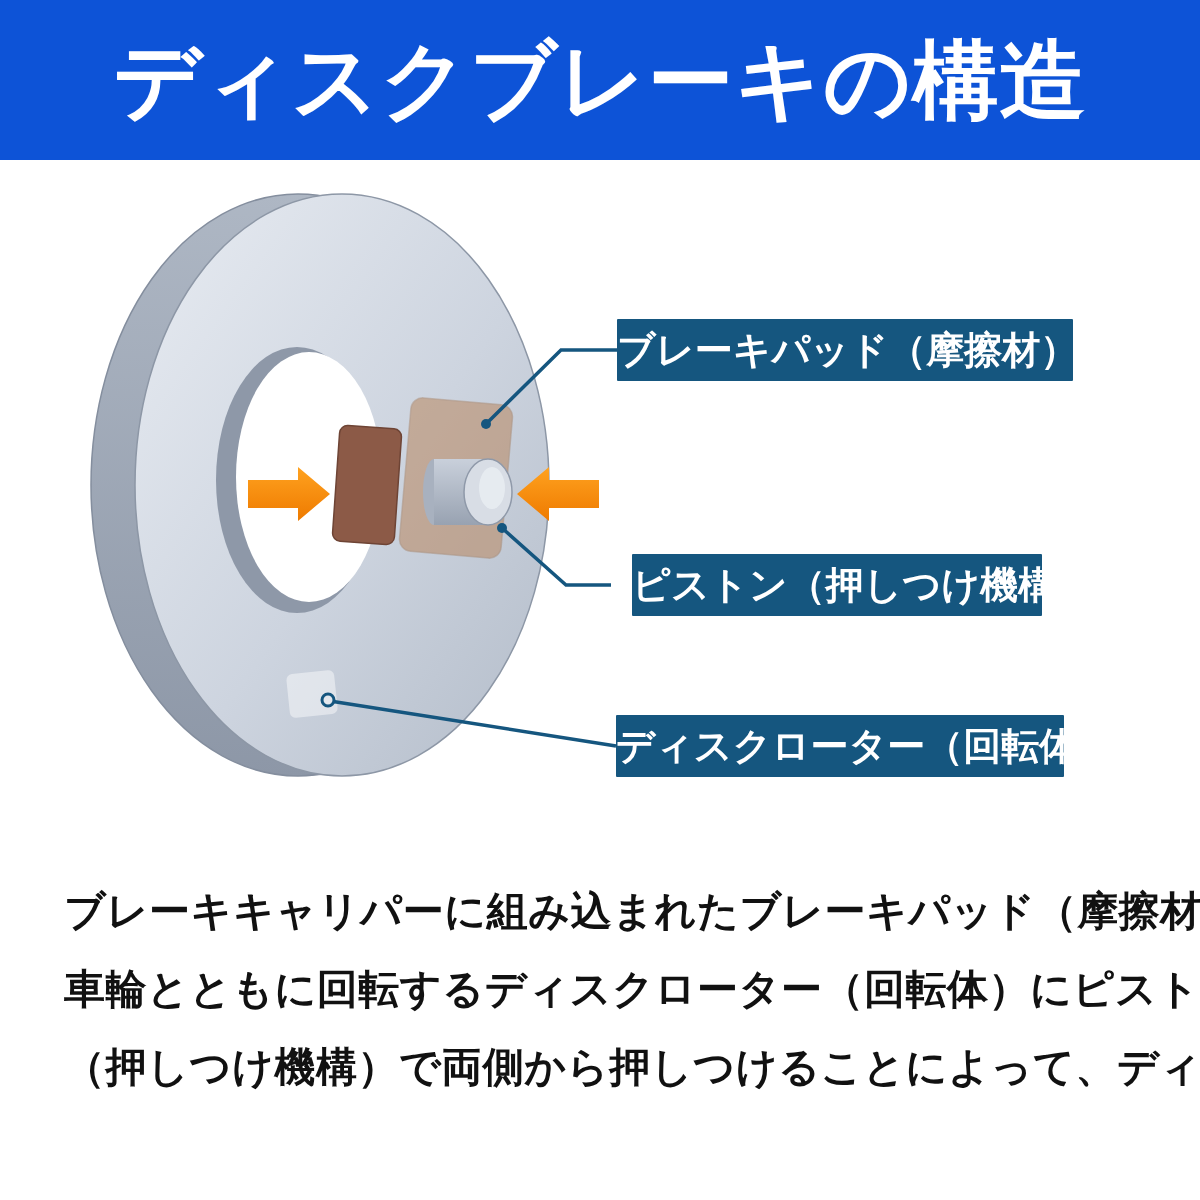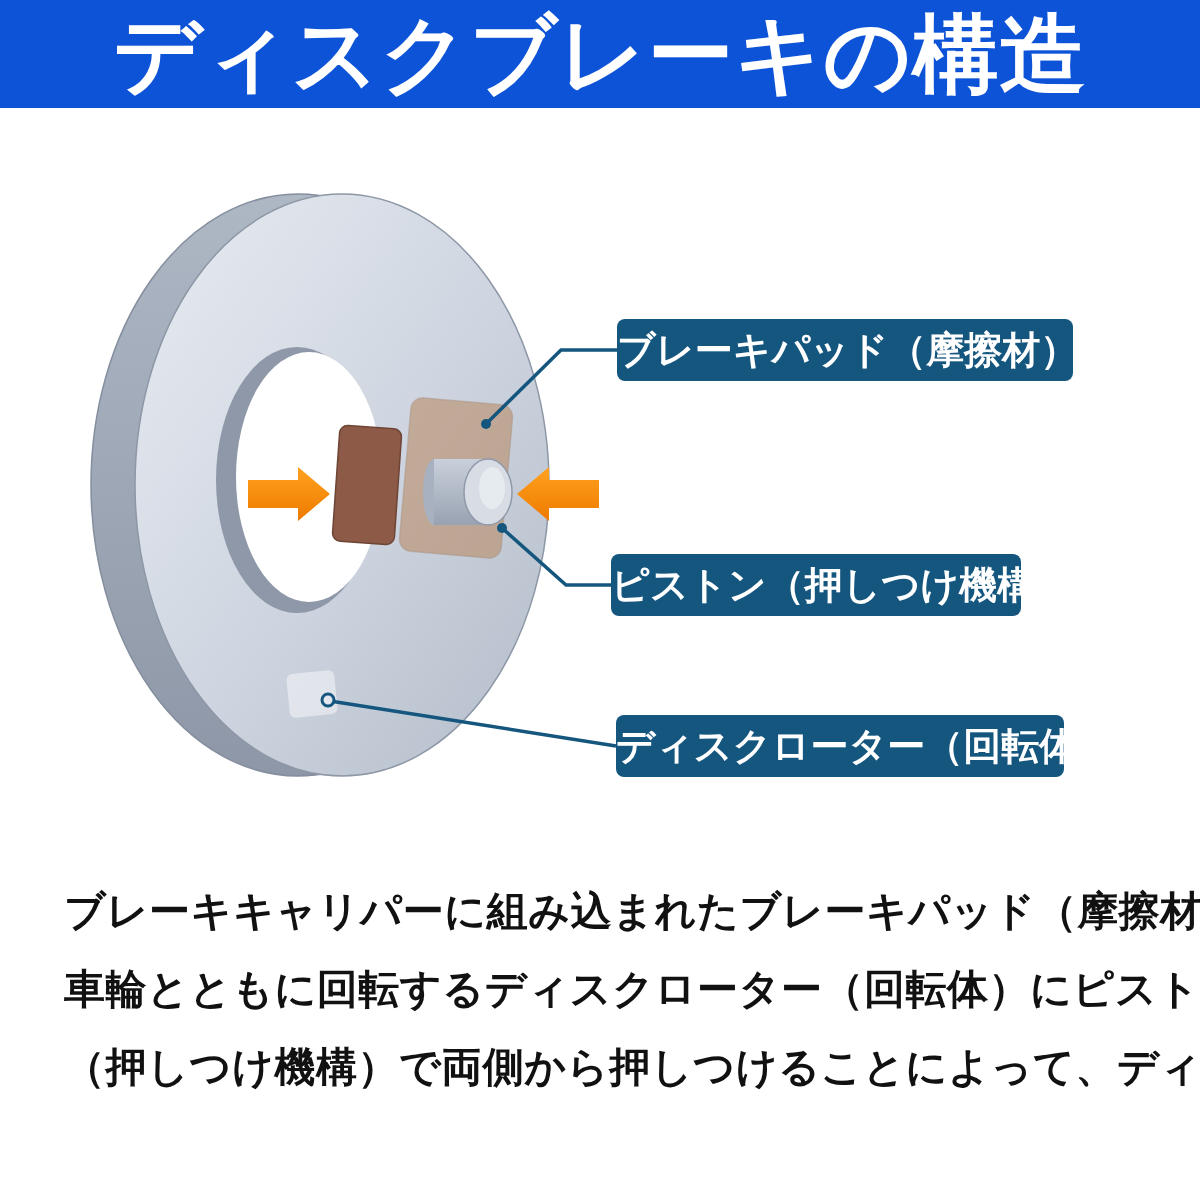--- a/index.html
+++ b/index.html
@@ -5,39 +5,39 @@
   html,body{margin:0;padding:0;background:#ffffff;}
   #page{
     position:relative;
     width:1200px;height:1200px;
     background:#ffffff;
     overflow:hidden;
     font-family:"Liberation Sans","DejaVu Sans",sans-serif;
   }
   
   #header{
-    position:absolute;left:0;top:0;width:1200px;height:108px;
+    position:absolute;left:0;top:0;width:1200px;height:160px;
     background:#0d53d7;
     display:flex;align-items:center;justify-content:center;
   }
   #header .title{
     color:#ffffff;font-size:86px;font-weight:800;letter-spacing:1px;
     line-height:128px;white-space:nowrap;
   }
   
   #diagram-svg{position:absolute;left:0;top:128px;width:1200px;height:732px;}
   
   .callout{
-    position:absolute;height:62px;border-radius:8px;
+    position:absolute;height:62px;border-radius:1px;
     background:#15567f;color:#ffffff;
     font-size:38px;font-weight:700;line-height:62px;
     text-align:center;white-space:nowrap;z-index:5;
   }
   #callout-brake-pad{left:617px;top:319px;width:456px;}
-  #callout-piston{left:611px;top:554px;width:410px;}
+  #callout-piston{left:632px;top:554px;width:410px;}
   #callout-disc-rotor{left:616px;top:715px;width:448px;text-align:center;}
   
   #description{
     position:absolute;left:64px;top:872px;width:1080px;
     color:#111111;
   }
   #description .line{
     font-size:41px;font-weight:700;line-height:78px;
     white-space:nowrap;letter-spacing:0.5px;
   }

